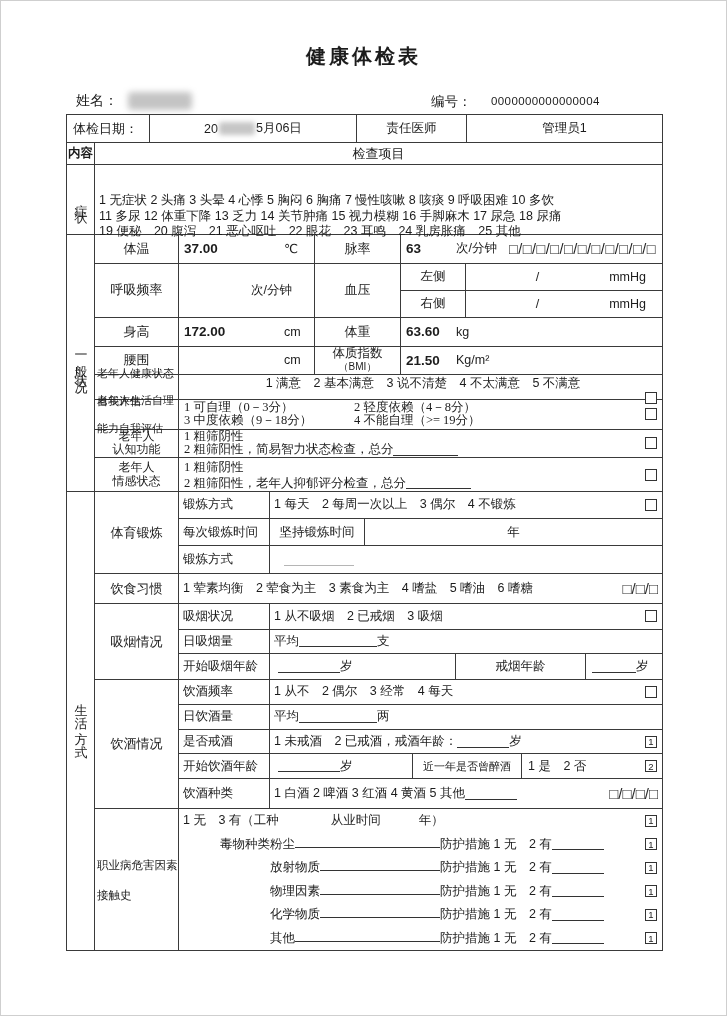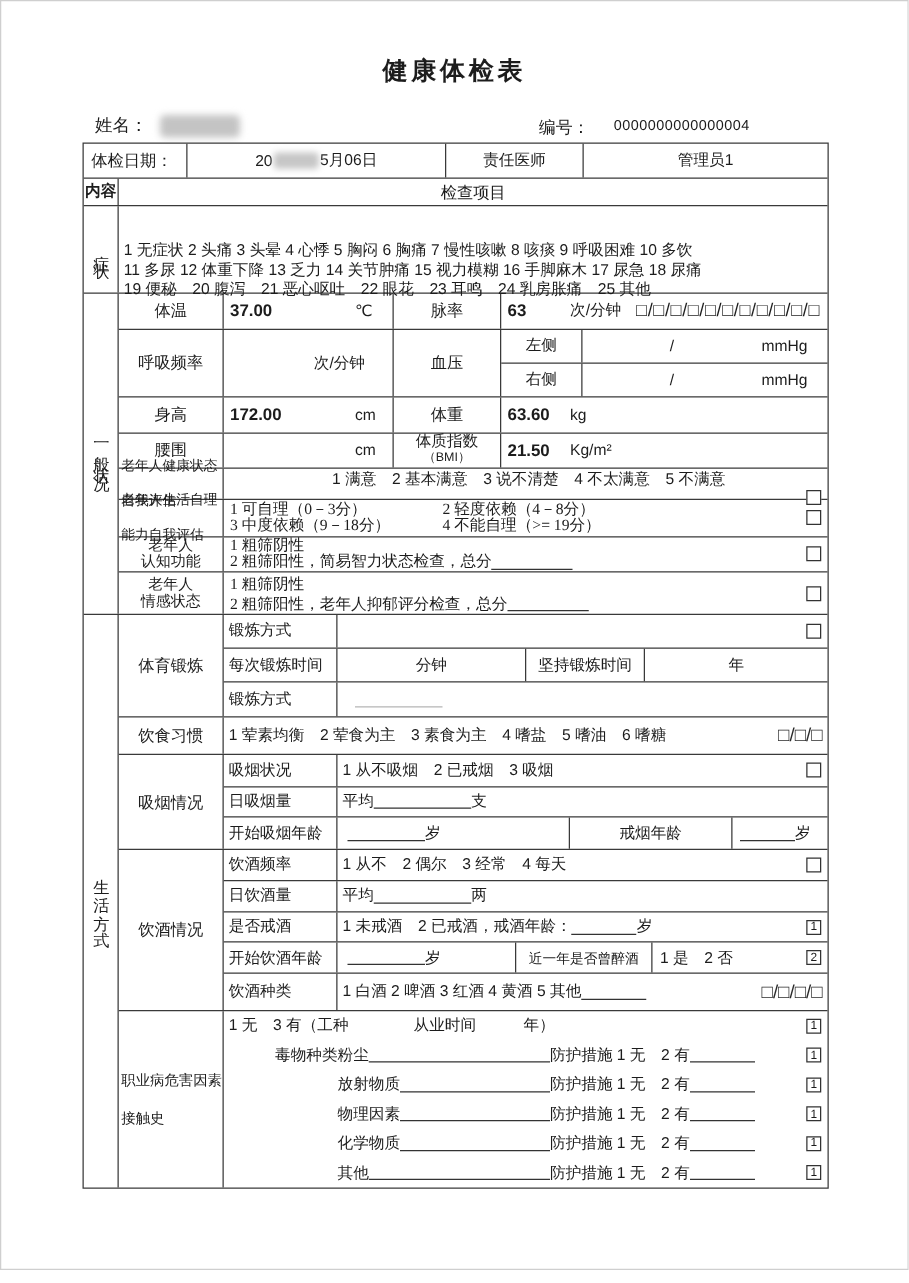--- a/index.html
+++ b/index.html
@@ -54,21 +54,21 @@
   .box-abs { position:absolute; right:5px; top:50%; transform:translateY(-50%); margin:0; }
 
   .sym-lines { padding:4px 4px 0 4px; font-size:12.5px; line-height:15.5px; width:100%;margin-top:24px; }
   .sym-boxes { text-align:right; font-size:14.5px; margin-top:2px; padding-right:2px; letter-spacing:0.5px; }
   .two-line { line-height:13.5px; }
   .stack { width:100%; }
   .stack > div { display:flex; align-items:center; }
   .bmi2 { font-size:10px; }
   .occ-line { display:flex; align-items:center; height:23.5px; padding-left:4px; font-size:12.5px; }
   .occ-ind { display:inline-block; width:87px; flex:none;text-align:right; }
-  .tox { display:inline-flex; width:170px; align-items:center; }
+  .tox { display:inline-flex; width:170px; }
   .tox .ul { flex:1; }
   .nowrap { white-space:nowrap; }
 </style>
 </head>
 <body>
 
 <div class="page">
   <div class="title">健康体检表</div>
 
   <div class="name-row">
@@ -241,26 +241,26 @@
     <div class="sect h458">
       <div class="c w28 side ls14">生活方式</div>
       <div class="col">
 
         <div class="row h82">
           <div class="c w84 ctr lbl">体育锻炼</div>
           <div class="col">
             <div class="row h27">
               <div class="c w91 opt" style="padding-left:4px">锻炼方式</div>
               <div class="c fx opt" style="padding-left:4px">
+                <span>1 每天　2 每周一次以上　3 偶尔　4 不锻炼</span>
                 <span class="box"></span>
               </div>
             </div>
             <div class="row h28">
               <div class="c w91 opt" style="padding-left:4px">每次锻炼时间</div>
-              <div class="c w151 ctr opt">分钟</div>
               <div class="c w95 ctr opt">坚持锻炼时间</div>
               <div class="c fx ctr opt">年</div>
             </div>
             <div class="row h27">
               <div class="c w91 opt" style="padding-left:4px">锻炼方式</div>
               <div class="c fx">
                 <span class="ul ul-lt" style="width:70px;margin-left:14px"></span>
               </div>
             </div>
           </div>

